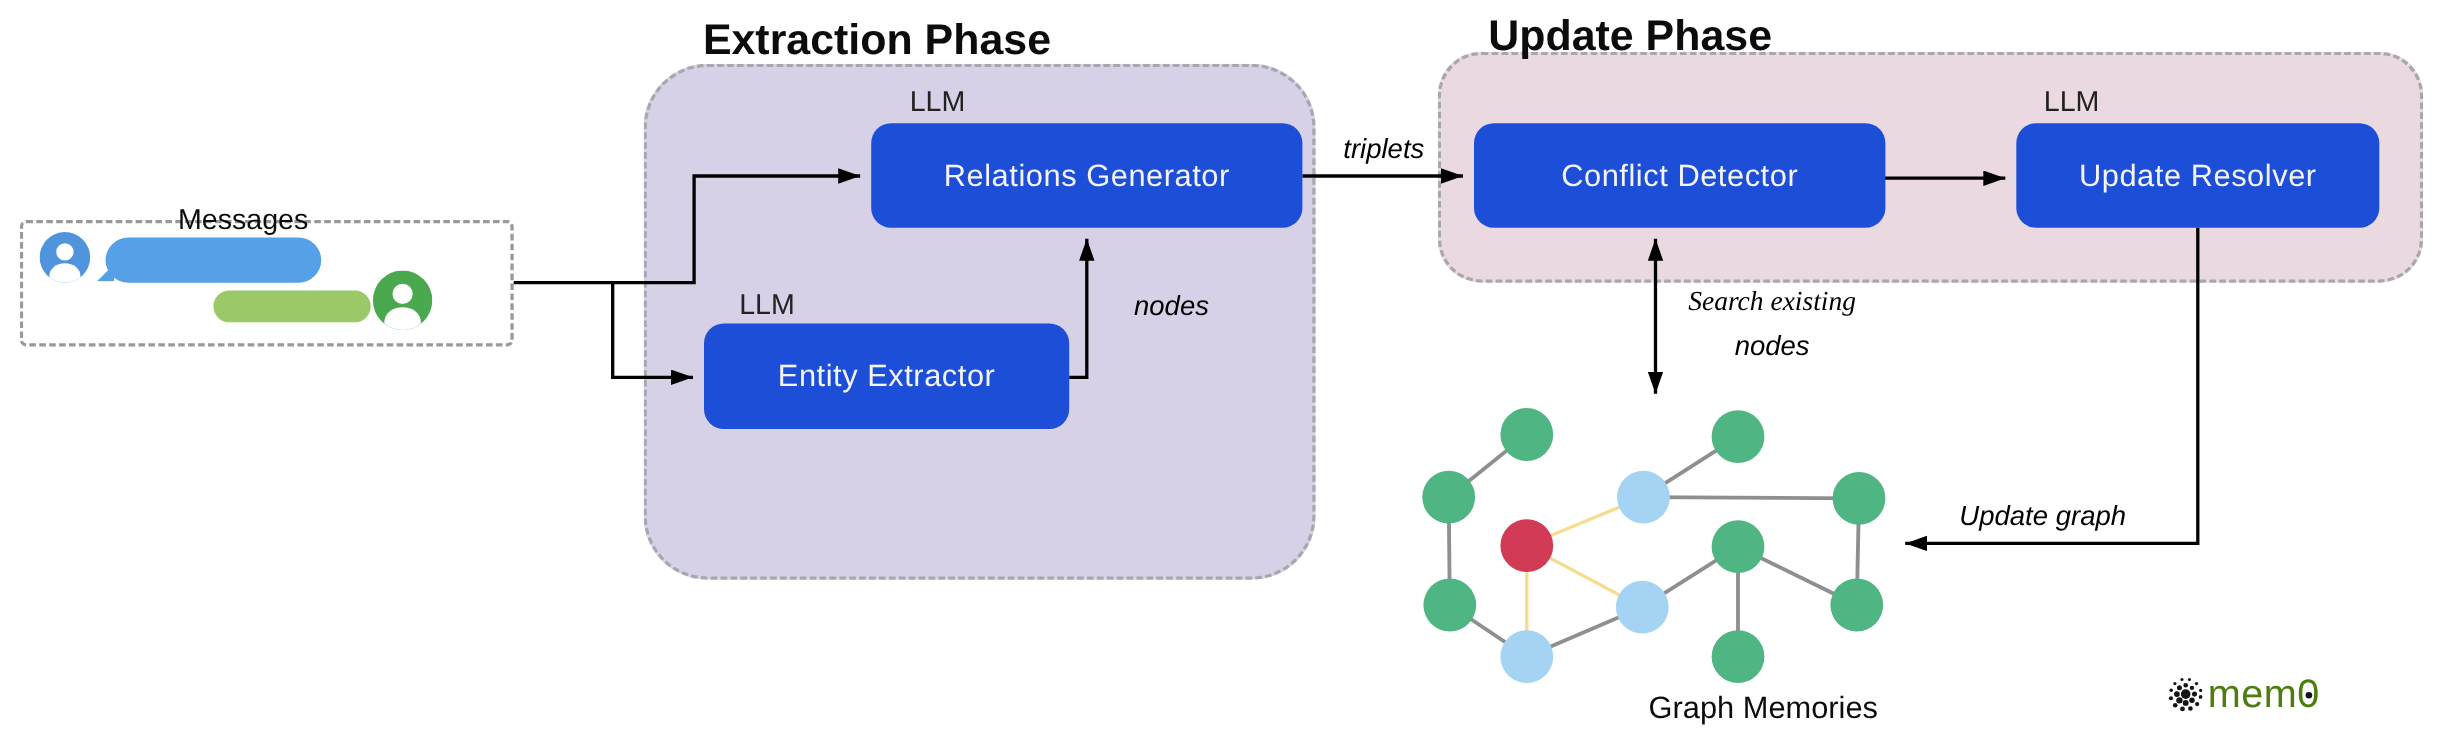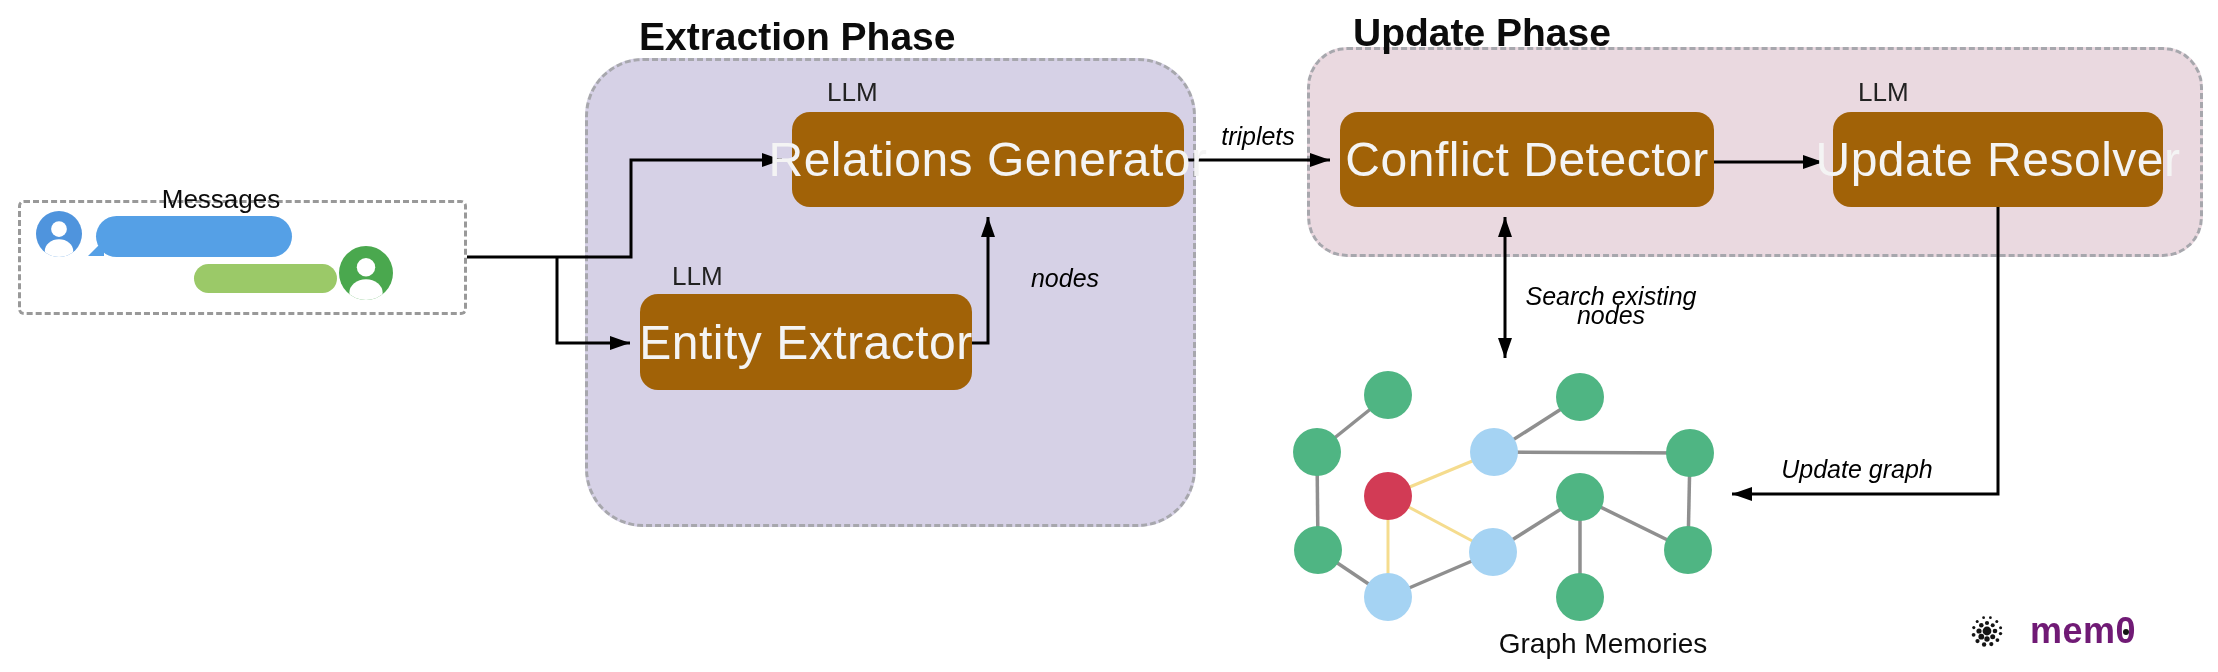--- a/index.html
+++ b/index.html
@@ -6,42 +6,42 @@
   body{width:2218px;height:672px;position:relative;overflow:hidden;
        font-family:"Liberation Sans", sans-serif;color:#111;}
   .abs{position:absolute;}
   
   .panel{position:absolute;border:3px dashed #a7a7ad;box-sizing:border-box;z-index:1;}
   .panel.lavender{left:585px;top:58px;width:611px;height:469px;border-radius:58px;background:#d6d1e6;}
   .panel.pink{left:1307px;top:47px;width:896px;height:210px;border-radius:40px;background:#ead9e0;}
   
   .phase-title{position:absolute;font-size:39px;font-weight:bold;color:#0c0c0c;z-index:3;white-space:nowrap;}
   
-  .proc{position:absolute;background:#a16207;border-radius:18px;color:#f4f4f4;
-        display:flex;align-items:center;justify-content:center;font-size:48px;
+  .proc{position:absolute;background:#1d4ed8;border-radius:18px;color:#f4f4f4;
+        display:flex;align-items:center;justify-content:center;font-size:28px;
         z-index:3;white-space:nowrap;letter-spacing:.5px;}
   
   .llm{position:absolute;font-size:26px;color:#222;z-index:3;}
   .ital{position:absolute;font-size:25px;font-style:italic;color:#000000;z-index:3;white-space:nowrap;}
   .center-x{transform:translateX(-50%);text-align:center;}
   
   .msg-box{position:absolute;left:18px;top:200px;width:449px;height:115px;
            border:3px dashed #999;border-radius:6px;box-sizing:border-box;z-index:2;}
   .msg-label{position:absolute;font-size:26px;color:#0c0c0c;z-index:3;}
   .bubble{position:absolute;z-index:3;}
   .bubble.blue{left:96px;top:216px;width:196px;height:41px;border-radius:21px;background:#55a0e6;}
   .bubble.blue::before{content:"";position:absolute;left:-8px;bottom:1px;width:16px;height:16px;
         background:#55a0e6;clip-path:polygon(100% 0,100% 100%,0 100%);}
   .bubble.green{left:194px;top:264px;width:143px;height:29px;border-radius:15px;background:#9bc968;}
   .avatar{position:absolute;z-index:4;}
   
   svg.overlay{position:absolute;left:0;top:0;z-index:2;}
   
   .logo{position:absolute;left:1968px;top:610px;display:flex;align-items:center;z-index:3;}
-  .logo .word{font-size:36px;font-weight:700;color:#701a75;margin-left:24px;letter-spacing:.5px;}
+  .logo .word{font-size:36px;font-weight:400;color:#4d7c0f;margin-left:1px;letter-spacing:.5px;}
   .logo .zero{position:relative;display:inline-block;}
   .logo .zero::after{content:"";position:absolute;left:50%;top:53%;width:6px;height:6px;
         border-radius:50%;background:#141414;transform:translate(-50%,-50%);}
 </style>
 </head>
 <body>
 
 <div class="panel lavender"></div>
 <div class="panel pink"></div>
 
@@ -81,21 +81,21 @@
 <div class="proc" style="left:640px;top:294px;width:332px;height:96px;">Entity Extractor</div>
 <div class="proc" style="left:1340px;top:112px;width:374px;height:95px;">Conflict Detector</div>
 <div class="proc" style="left:1833px;top:112px;width:330px;height:95px;">Update Resolver</div>
 
 <div class="llm" style="left:827px;top:77px;">LLM</div>
 <div class="llm" style="left:672px;top:261px;">LLM</div>
 <div class="llm" style="left:1858px;top:77px;">LLM</div>
 
 <div class="ital center-x" style="left:1258px;top:122px;">triplets</div>
 <div class="ital center-x" style="left:1065px;top:264px;">nodes</div>
-<div class="ital center-x" style="left:1611px;top:282px;">Search existing</div>
+<div class="ital center-x" style="left:1611px;top:261px;font-family:Liberation Serif, serif;">Search existing</div>
 <div class="ital center-x" style="left:1611px;top:301px;">nodes</div>
 <div class="ital center-x" style="left:1857px;top:455px;">Update graph</div>
 
 <div class="abs" style="left:1603px;top:628px;transform:translateX(-50%);font-size:28px;color:#0c0c0c;z-index:3;white-space:nowrap;">Graph Memories</div>
 
 <div class="logo">
   <svg width="38" height="38" viewBox="-19 -19 38 38">
     <g fill="#141414">
       <circle cx="0" cy="0" r="4.4"></circle>
       <circle cx="8" cy="0" r="2.3"></circle>

